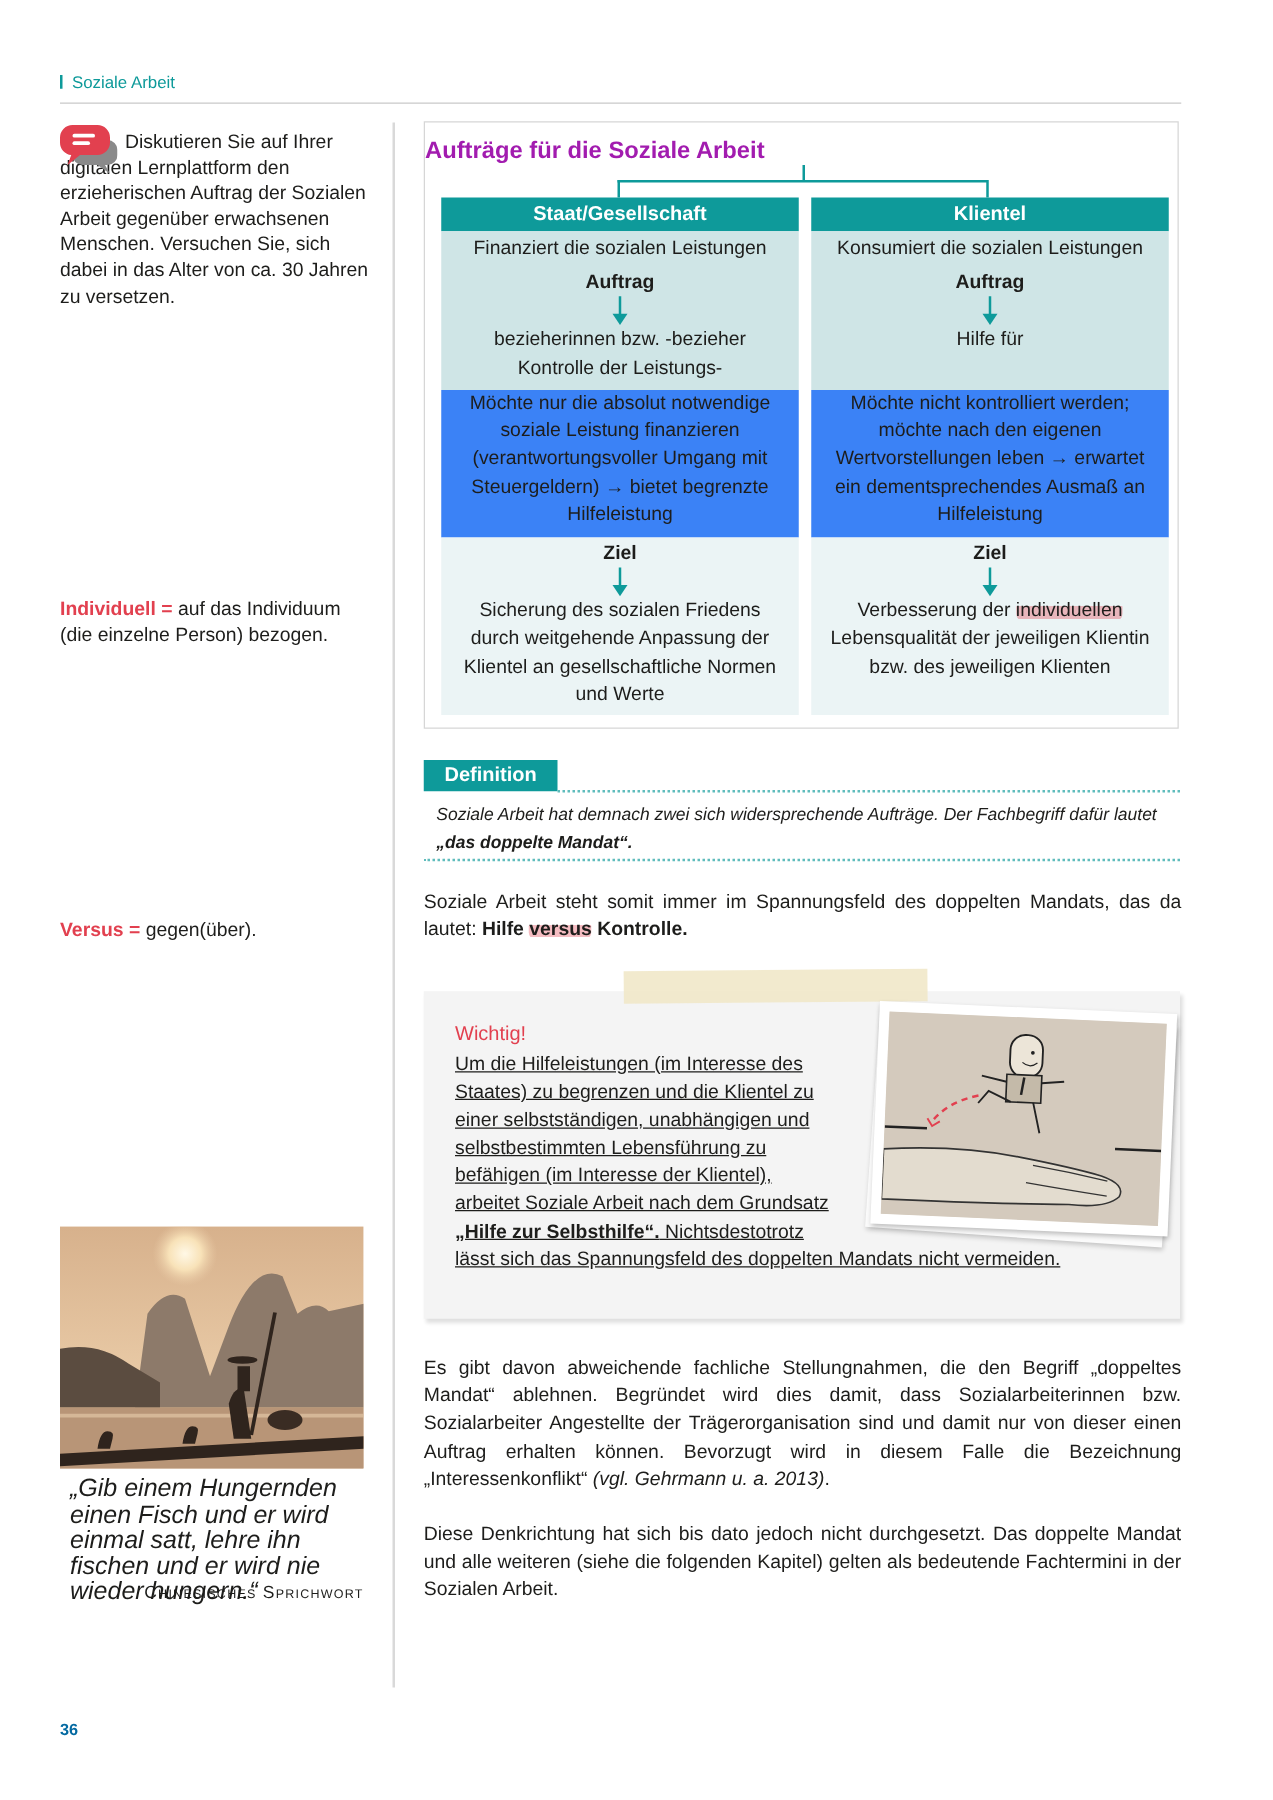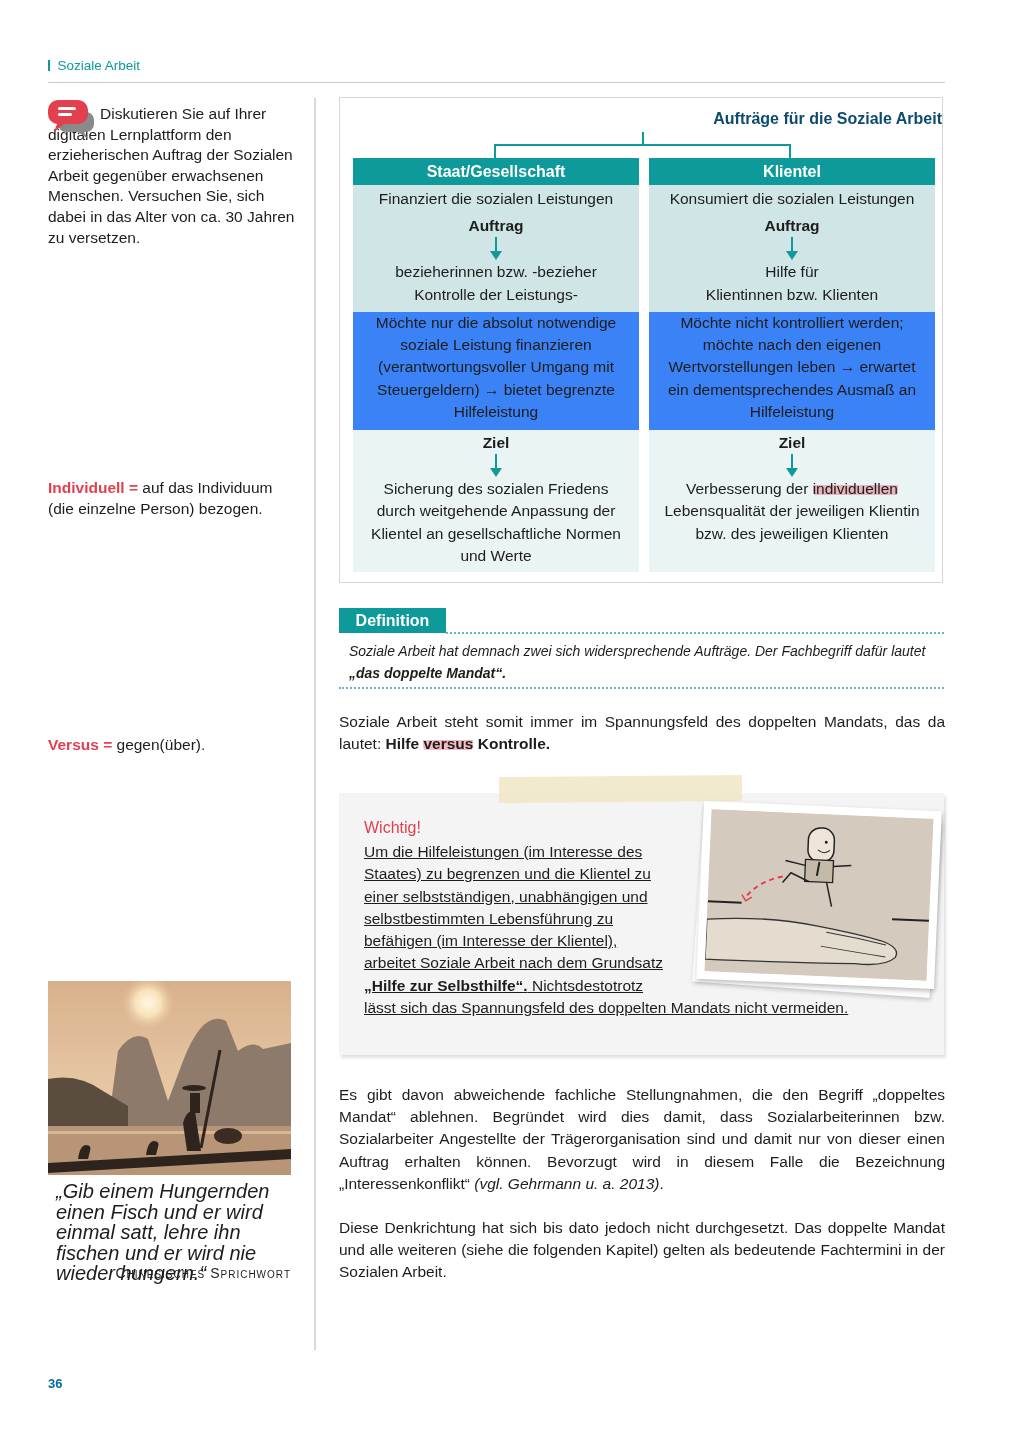--- a/index.html
+++ b/index.html
@@ -21,21 +21,21 @@
   .term { color:#e2404f; font-weight:bold; }
   .def-indiv { top:478px; }
   .def-versus { top:735px; }
   .photo { left:48px; top:981px; width:243px; height:194px; overflow:hidden; }
   .quote { left:56px; top:1181px; width:245px; font-style:italic; font-size:20px; line-height:20.6px; }
   .quote-src { left:48px; top:1265px; width:243px; text-align:right; font-size:14px; letter-spacing:1px; font-variant:small-caps; }
   .page-no { left:48px; top:1376px; font-size:13px; font-weight:bold; color:#0369a1; }
 
   
   .diagram { left:339px; top:97px; width:604px; height:486px; border:1.5px solid #d6d6d6; box-sizing:border-box; background:#fff; }
-  .diag-title { position:absolute; left:0; top:12px; width:100%; text-align:right; color:#0c4a6e; font-weight:bold; font-size:16px; }
+  .diag-title { position:absolute; left:0; top:12px; width:100%; text-align:left; color:#a21caf; font-weight:bold; font-size:19px; }
   .conn-v { position:absolute; left:302px; top:34px; width:1.5px; height:13px; background:#0e9a9a; }
   .conn-h { position:absolute; left:154px; top:46px; width:296px; height:1.5px; background:#0e9a9a; }
   .conn-l { position:absolute; left:154px; top:46px; width:1.5px; height:14px; background:#0e9a9a; }
   .conn-r { position:absolute; left:449px; top:46px; width:1.5px; height:14px; background:#0e9a9a; }
   .col { position:absolute; top:60px; width:286px; }
   .col.left { left:13px; }
   .col.right { left:309px; }
   .col-head { height:27px; background:#0e9a9a; color:#fff; font-weight:bold; font-size:16px; line-height:27px; text-align:center; }
   .cell { text-align:center; font-size:15.5px; line-height:22.2px; color:#1d1d1b; }
   .cell.c1 { background:#cfe5e6; height:127px; padding-top:3px; box-sizing:border-box; }
@@ -149,21 +149,20 @@
     </div>
   </div>
 
   <div class="col right">
     <div class="col-head">Klientel</div>
     <div class="cell c1">
       <div>Konsumiert die sozialen Leistungen</div>
       <span class="lbl" style="margin-top:5px">Auftrag</span>
       <span class="arrow"></span>
       <div>Hilfe für</div>
-      <div>Klientinnen bzw. Klienten</div>
     </div>
     <div class="cell c2">
       <div style="padding:0 8px">Möchte nicht kontrolliert werden; möchte nach den eigenen Wertvorstellungen leben → erwartet ein dementsprechendes Ausmaß an Hilfeleistung</div>
     </div>
     <div class="cell c3">
       <span class="lbl">Ziel</span>
       <span class="arrow"></span>
       <div style="padding:0 6px"><span>Verbesserung der </span><span class="hl">individuellen</span><span> Lebensqualität der jeweiligen Klientin bzw. des jeweiligen Klienten</span></div>
     </div>
   </div>

